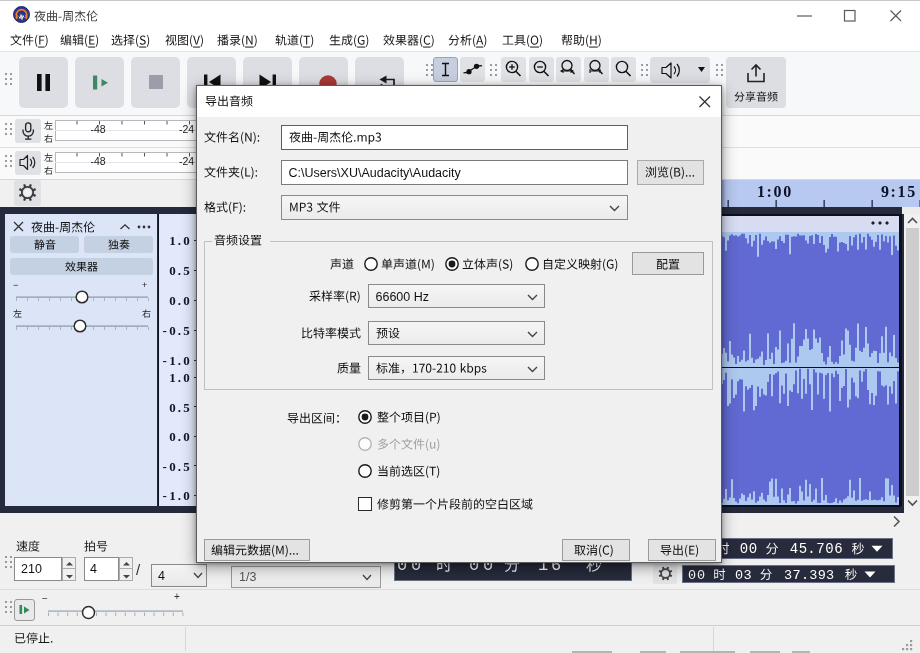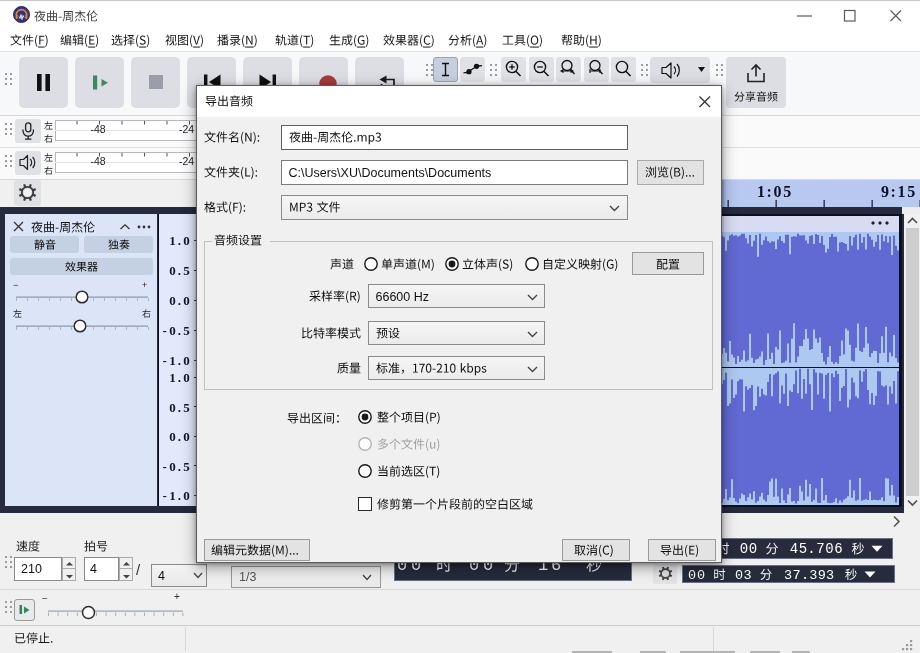--- a/index.html
+++ b/index.html
@@ -376,21 +376,21 @@
       <line x1="4.96" y1="12.80" x2="2.37" y2="13.87" stroke="#3a3a3a" stroke-width="2.2"></line>
       <line x1="4.96" y1="8.20" x2="2.37" y2="7.13" stroke="#3a3a3a" stroke-width="2.2"></line>
       <line x1="8.20" y1="4.96" x2="7.13" y2="2.37" stroke="#3a3a3a" stroke-width="2.2"></line>
       <line x1="12.80" y1="4.96" x2="13.87" y2="2.37" stroke="#3a3a3a" stroke-width="2.2"></line>
       <line x1="16.04" y1="8.20" x2="18.63" y2="7.13" stroke="#3a3a3a" stroke-width="2.2"></line>
       <circle cx="10.5" cy="10.5" r="5.7" fill="none" stroke="#3a3a3a" stroke-width="1.8"></circle>
       <circle cx="10.5" cy="10.5" r="3.6" fill="#f0f0f0"></circle>
     </svg>
 <div style="position:absolute;left:722px;top:180px;width:198px;height:27px;background:#b7c9f1;"></div>
 <div style="position:absolute;left:722px;top:180px;width:4px;height:27px;background:linear-gradient(90deg,#93a2cf,#b7c9f1);"></div>
-<div style="position:absolute;left:757px;top:184px;font-family:&quot;Liberation Serif&quot;,sans-serif;font-size:16px;color:#0d1128;font-weight:bold;letter-spacing:1.6px;white-space:pre;line-height:1;">1:05</div>
+<div style="position:absolute;left:757px;top:184px;font-family:&quot;Liberation Serif&quot;,sans-serif;font-size:16px;color:#0d1128;font-weight:bold;letter-spacing:1.6px;white-space:pre;line-height:1;">1:00</div>
 <div style="position:absolute;left:881px;top:184px;font-family:&quot;Liberation Serif&quot;,sans-serif;font-size:16px;color:#0d1128;font-weight:bold;letter-spacing:1.6px;white-space:pre;line-height:1;">9:15</div>
 <svg style="position:absolute;left:722px;top:200px;overflow:visible" width="198" height="7">
       <rect x="5.5" y="0" width="1.3" height="7" fill="#20263e"></rect>
       <rect x="53.5" y="0" width="1.3" height="7" fill="#20263e"></rect>
       <rect x="101.5" y="0" width="1.3" height="7" fill="#20263e"></rect>
       <rect x="149.5" y="0" width="1.3" height="7" fill="#20263e"></rect>
       <rect x="197.5" y="0" width="1.3" height="7" fill="#20263e"></rect>
     </svg>
 <div style="position:absolute;left:0px;top:207px;width:920px;height:306px;background:#252a3c;"></div>
 <div style="position:absolute;left:5px;top:213.5px;width:152px;height:292.5px;background:#dce5f8;"></div>
@@ -784,21 +784,21 @@
         <path transform="translate(0.00,10.56) scale(0.012000,-0.012000)" d="M423 823C453 774 485 707 497 666L580 693C566 734 531 799 501 847ZM50 664V590H206C265 438 344 307 447 200C337 108 202 40 36 -7C51 -25 75 -60 83 -78C250 -24 389 48 502 146C615 46 751 -28 915 -73C928 -52 950 -20 967 -4C807 36 671 107 560 201C661 304 738 432 796 590H954V664ZM504 253C410 348 336 462 284 590H711C661 455 592 344 504 253Z"></path>
         <path transform="translate(12.00,10.56) scale(0.012000,-0.012000)" d="M317 341V268H604V-80H679V268H953V341H679V562H909V635H679V828H604V635H470C483 680 494 728 504 775L432 790C409 659 367 530 309 447C327 438 359 420 373 409C400 451 425 504 446 562H604V341ZM268 836C214 685 126 535 32 437C45 420 67 381 75 363C107 397 137 437 167 480V-78H239V597C277 667 311 741 339 815Z"></path>
         <path transform="translate(24.00,10.56) scale(0.012000,-0.012000)" d="M178 574C214 513 249 432 260 381L331 402C319 453 283 532 245 592ZM737 595C712 536 666 450 629 397L689 378C727 427 775 506 811 573ZM464 839V690H90V617H463C461 523 455 440 440 366H58V291H420C371 146 267 46 46 -15C63 -31 85 -61 93 -80C335 -10 446 108 498 276C576 99 708 -21 905 -75C916 -55 937 -24 954 -8C770 35 641 142 570 291H942V366H520C534 441 540 525 542 617H908V690H543L544 839Z"></path>
         <path transform="translate(36.00,10.56) scale(0.012000,-0.012000)" d="M239 -196 295 -171C209 -29 168 141 168 311C168 480 209 649 295 792L239 818C147 668 92 507 92 311C92 114 147 -47 239 -196Z"></path>
         <path transform="translate(40.06,10.56) scale(0.012000,-0.012000)" d="M101 0H514V79H193V733H101Z"></path>
         <path transform="translate(46.57,10.56) scale(0.012000,-0.012000)" d="M99 -196C191 -47 246 114 246 311C246 507 191 668 99 818L42 792C128 649 171 480 171 311C171 141 128 -29 42 -171Z"></path>
         <path transform="translate(50.63,10.56) scale(0.012000,-0.012000)" d="M139 390C175 390 205 418 205 460C205 501 175 530 139 530C102 530 73 501 73 460C73 418 102 390 139 390ZM139 -13C175 -13 205 15 205 56C205 98 175 126 139 126C102 126 73 98 73 56C73 15 102 -13 139 -13Z"></path>
       </g>
     </svg>
 <div style="position:absolute;left:281px;top:160px;width:347px;height:25px;z-index:51;background:#fff;border:1px solid #7a7a7a;"></div>
-<div style="position:absolute;left:288.5px;top:166.5px;font-family:&quot;Liberation Sans&quot;,sans-serif;font-size:12.5px;color:#111;white-space:pre;line-height:1;z-index:51;">C:\Users\XU\Documents\Documents</div>
+<div style="position:absolute;left:288.5px;top:166.5px;font-family:&quot;Liberation Sans&quot;,sans-serif;font-size:12.5px;color:#111;white-space:pre;line-height:1;z-index:51;">C:\Users\XU\Audacity\Audacity</div>
 <div style="position:absolute;left:637px;top:160px;width:67px;height:25px;z-index:51;background:#e2e2e2;border:1px solid #a9a9a9;"></div>
 <svg style="position:absolute;z-index:51;left:644.5px;top:166.0px;overflow:visible" width="53" height="15">
       <g fill="#111">
         <path transform="translate(0.00,10.56) scale(0.012000,-0.012000)" d="M687 734V138H752V734ZM850 841V4C850 -10 845 -14 832 -14C819 -15 778 -15 733 -14C742 -34 752 -63 755 -81C818 -81 859 -79 883 -68C908 -56 918 -37 918 4V841ZM83 773C129 732 184 674 208 637L261 681C235 718 179 773 133 812ZM42 502C92 466 152 413 181 377L230 426C200 461 139 511 89 545ZM63 -10 126 -50C168 37 218 154 255 252L198 291C158 186 102 64 63 -10ZM297 483C343 422 391 353 433 283C389 164 327 65 239 -7C255 -21 281 -48 291 -62C371 10 431 101 477 209C513 144 543 83 561 33L622 75C599 136 558 213 509 293C540 385 562 488 580 601H645V669H279V601H509C497 517 481 439 461 367C425 420 388 472 351 518ZM380 807C405 764 436 704 447 669L513 698C499 733 469 790 442 832Z"></path>
         <path transform="translate(12.00,10.56) scale(0.012000,-0.012000)" d="M644 626C695 578 752 510 777 464L844 496C818 541 762 606 708 653ZM115 784V502H188V784ZM324 830V469H397V830ZM528 183V26C528 -47 553 -66 651 -66C672 -66 806 -66 827 -66C907 -66 928 -38 937 76C917 80 887 90 871 102C867 11 860 -2 820 -2C791 -2 680 -2 658 -2C611 -2 603 2 603 27V183ZM457 326V248C457 168 431 55 66 -22C83 -37 104 -65 114 -82C491 7 535 142 535 246V326ZM196 439V121H270V372H741V127H819V439ZM586 841C559 729 512 615 451 541C470 533 501 514 515 503C549 548 580 606 606 671H935V738H632C641 767 650 796 658 826Z"></path>
         <path transform="translate(24.00,10.56) scale(0.012000,-0.012000)" d="M239 -196 295 -171C209 -29 168 141 168 311C168 480 209 649 295 792L239 818C147 668 92 507 92 311C92 114 147 -47 239 -196Z"></path>
         <path transform="translate(28.06,10.56) scale(0.012000,-0.012000)" d="M101 0H334C498 0 612 71 612 215C612 315 550 373 463 390V395C532 417 570 481 570 554C570 683 466 733 318 733H101ZM193 422V660H306C421 660 479 628 479 542C479 467 428 422 302 422ZM193 74V350H321C450 350 521 309 521 218C521 119 447 74 321 74Z"></path>
         <path transform="translate(35.94,10.56) scale(0.012000,-0.012000)" d="M99 -196C191 -47 246 114 246 311C246 507 191 668 99 818L42 792C128 649 171 480 171 311C171 141 128 -29 42 -171Z"></path>
         <path transform="translate(40.00,10.56) scale(0.012000,-0.012000)" d="M139 -13C175 -13 205 15 205 56C205 98 175 126 139 126C102 126 73 98 73 56C73 15 102 -13 139 -13Z"></path>
         <path transform="translate(43.33,10.56) scale(0.012000,-0.012000)" d="M139 -13C175 -13 205 15 205 56C205 98 175 126 139 126C102 126 73 98 73 56C73 15 102 -13 139 -13Z"></path>

